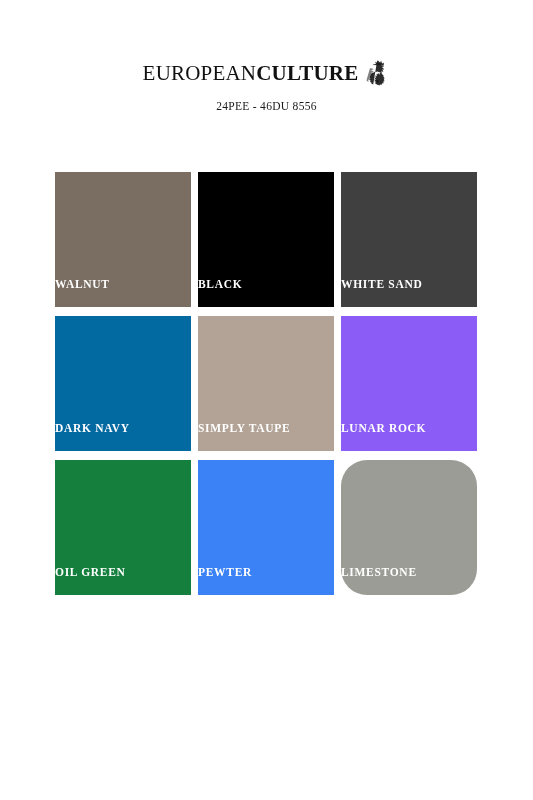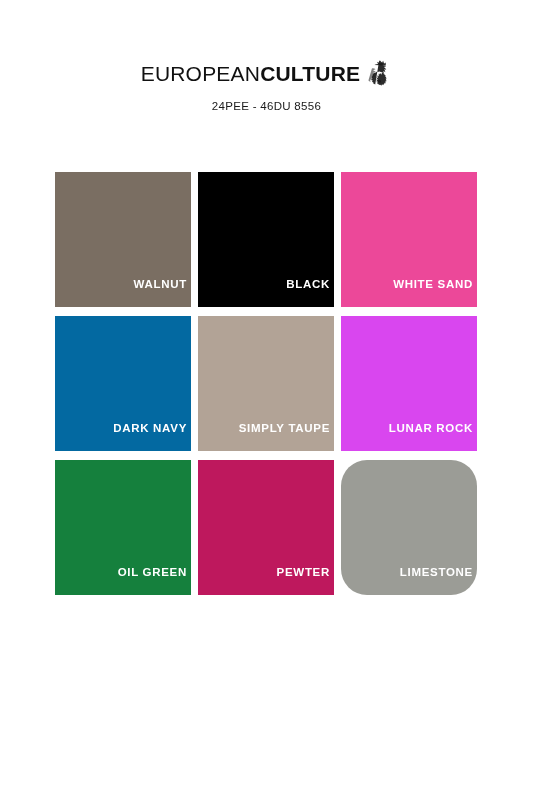--- a/index.html
+++ b/index.html
@@ -15,20 +15,21 @@
     overflow: hidden;
     position: relative;
   }
 
   .sheet {
     width: 533px;
     height: 800px;
     box-sizing: border-box;
     position: relative;
     background: #ffffff;
+    font-family: Liberation Serif, serif;
   }
 
   
   .header {
     padding-top: 58px;
     text-align: center;
   }
   .brand-row {
     display: flex;
     align-items: center;
@@ -83,21 +84,21 @@
     width: 136px;
     height: 135px;
     box-sizing: border-box;
     overflow: hidden;
   }
   .swatch-label {
     position: absolute;
     left: 0;
     right: 4px;
     bottom: 17px;
-    text-align: right;
+    text-align: left;
     font-size: 11.5px;
     font-weight: 700;
     letter-spacing: 0.7px;
     color: #ffffff;
     text-transform: uppercase;
     line-height: 1;
     white-space: nowrap;
   }
 </style>
 </head>
@@ -122,36 +123,36 @@
     <div class="ref-code">24PEE - 46DU 8556</div>
   </div>
 
   <div class="palette">
     <div class="swatch" style="background-color: rgb(122, 110, 98);">
       <div class="swatch-label" style="color: rgb(255, 255, 255);">WALNUT</div>
     </div>
     <div class="swatch" style="background-color: rgb(0, 0, 0);">
       <div class="swatch-label" style="color: rgb(255, 255, 255);">BLACK</div>
     </div>
-    <div class="swatch" style="background-color: #ec4899;">
+    <div class="swatch" style="background-color: #404040;">
       <div class="swatch-label" style="color: rgb(255, 255, 255);">WHITE SAND</div>
     </div>
     <div class="swatch" style="background-color: #0369a1;">
       <div class="swatch-label" style="color: rgb(255, 255, 255);">DARK NAVY</div>
     </div>
     <div class="swatch" style="background-color: rgb(178, 163, 150);">
-      <div class="swatch-label" style="color: rgb(255, 255, 255); padding-left: 8px;">SIMPLY TAUPE</div>
+      <div class="swatch-label" style="color: rgb(255, 255, 255);">SIMPLY TAUPE</div>
     </div>
-    <div class="swatch" style="background-color: #d946ef;">
+    <div class="swatch" style="background-color: #8b5cf6;">
       <div class="swatch-label" style="color: rgb(255, 255, 255);">LUNAR ROCK</div>
     </div>
     <div class="swatch" style="background-color: #15803d;">
       <div class="swatch-label" style="color: rgb(255, 255, 255);">OIL GREEN</div>
     </div>
-    <div class="swatch" style="background-color: #be185d;">
+    <div class="swatch" style="background-color: #3b82f6;">
       <div class="swatch-label" style="color: rgb(255, 255, 255);">PEWTER</div>
     </div>
     <div class="swatch" style="background-color: rgb(155, 156, 150); border-radius: 26px;">
       <div class="swatch-label" style="color: rgb(255, 255, 255);">LIMESTONE</div>
     </div>
   </div>
 
 </div>
 
 </body></html>

